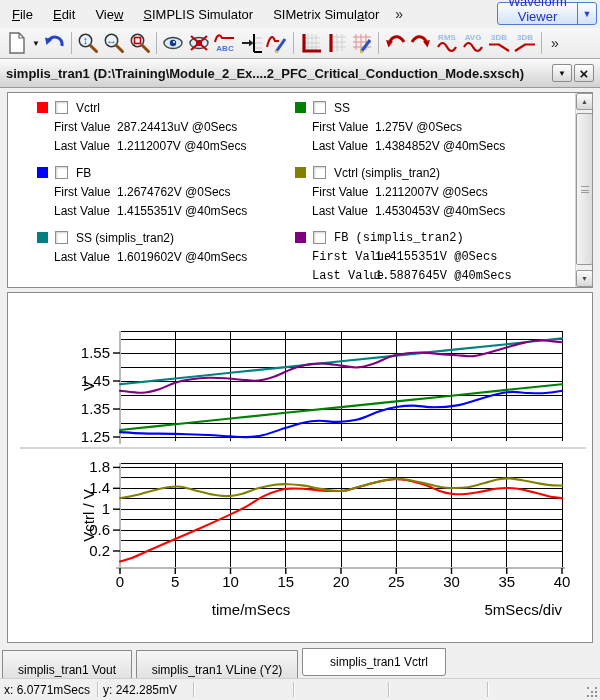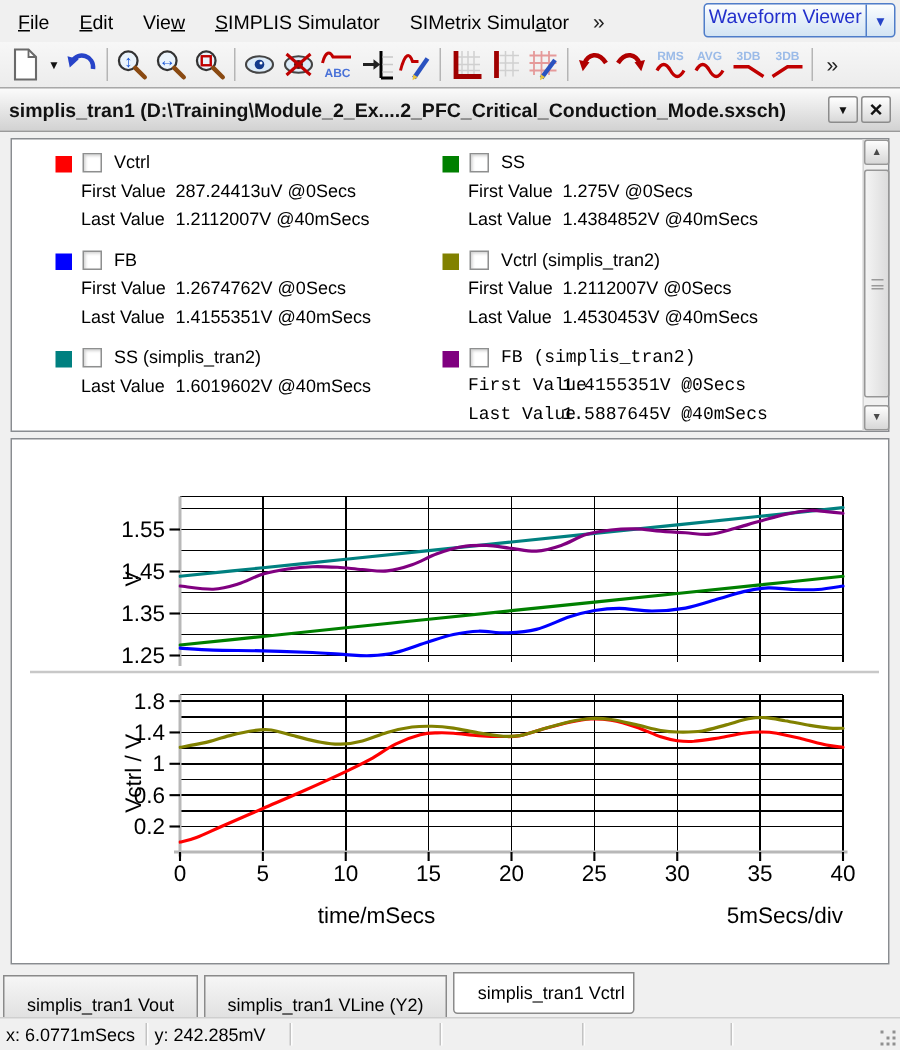--- a/index.html
+++ b/index.html
@@ -4,21 +4,21 @@
 <style>
   * { margin:0; padding:0; box-sizing:border-box; }
   body { font-family:"Liberation Sans",sans-serif; background:#f0f0f0; }
   #window { position:relative; width:600px; height:700px; background:#f0f0f0; overflow:hidden; }
 
   
   #menubar { position:absolute; left:0; top:0; width:600px; height:28px; display:flex; align-items:center; padding-left:2px; background:#f0f0f0; }
   .menu-item { font-size:13px; color:#000; padding:5px 10px; white-space:nowrap; }
   .menu-item u { text-decoration:underline; }
   #menu-overflow { font-size:14px; padding:2px 6px; color:#222; }
-  #wv-combo { position:absolute; right:3px; top:2px; width:128px; height:23px; border:1px solid #4f7dc9; border-radius:3px; background:linear-gradient(#fdfefe,#e8f1fa 45%,#d3e4f3); display:flex; align-items:flex-start; }
+  #wv-combo { position:absolute; right:3px; top:2px; width:100px; height:23px; border:1px solid #4f7dc9; border-radius:3px; background:linear-gradient(#fdfefe,#e8f1fa 45%,#d3e4f3); display:flex; align-items:flex-end; }
   #wv-combo .combo-label { flex:1; text-align:center; font-size:13px; color:#2330cc; }
   #wv-combo .combo-arrow { width:19px; height:21px; border-left:1px solid #4f7dc9; display:flex; align-items:center; justify-content:center; color:#2644c8; font-size:9px; }
 
   
   #toolbar { position:absolute; left:0; top:28px; width:600px; height:30px; display:flex; align-items:center; padding-left:4px; background:linear-gradient(#f7f7f7,#ececec); }
   .tb-btn { width:26px; height:26px; display:flex; align-items:center; justify-content:center; flex:0 0 auto; }
   .tb-btn.narrow { width:12px; }
   .tb-sep { width:1px; height:22px; background:#b5b5b5; margin:0 3px; flex:0 0 auto; }
   .tb-caret { font-size:8px; color:#111; }
   #toolbar-overflow { font-size:14px; color:#222; margin-left:6px; }
@@ -28,21 +28,21 @@
   
   #titlebar { position:absolute; left:0; top:58px; width:600px; height:30px; background:linear-gradient(#fbfbfb,#dedede 70%,#d2d2d2); border-top:1px solid #a8a8a8; border-bottom:1px solid #9a9a9a; display:flex; align-items:center; padding:0 6px; }
   #titlebar .title-text { font-size:13px; font-weight:bold; color:#111; white-space:nowrap; overflow:hidden; flex:1; }
   .tb-winbtn { width:20px; height:18px; border:1px solid #8c8c8c; border-radius:2px; background:linear-gradient(#ffffff,#d9d9d9); display:flex; align-items:center; justify-content:center; margin-left:2px; font-weight:bold; color:#111; }
   .tb-winbtn.collapse { font-size:8px; }
   .tb-winbtn.close { font-size:15px; font-weight:900; }
 
   
   #legend-panel { position:absolute; left:7px; top:92px; width:586px; height:196px; background:#fff; border:1px solid #898c90; }
   .lg-entry { position:absolute; width:250px; font-size:12px; color:#000; }
-  .lg-head { display:flex; align-items:flex-end; height:15px; }
+  .lg-head { display:flex; align-items:center; height:15px; }
   .lg-swatch { width:11px; height:11px; flex:0 0 auto; }
   .lg-check { width:13px; height:13px; background:#fff; border:1px solid #8e8f8f; box-shadow:inset 1px 1px 2px rgba(0,0,0,.18); margin-left:7px; flex:0 0 auto; }
   .lg-label { margin-left:8px; white-space:nowrap; }
   .lg-line { margin-left:17px; margin-top:5px; white-space:nowrap; }
   .lg-line .vlabel { display:inline-block; width:63px; }
 
   
   #lg-scrollbar { position:absolute; right:0; top:0; width:17px; height:194px; background:#f0f0f0; border-left:1px solid #d5d5d5; }
   .sb-btn { position:absolute; left:0; width:17px; height:17px; border:1px solid #979797; border-radius:2px; background:linear-gradient(#fdfdfd,#d7d7d7); font-size:7px; color:#4a4a4a; display:flex; align-items:center; justify-content:center; }
   #sb-up { top:0; }
@@ -425,21 +425,21 @@
           <text x="243" y="322" text-anchor="middle" font-size="15" fill="#000">time/mSecs</text>
           <text x="554" y="322" text-anchor="end" font-size="15" fill="#000">5mSecs/div</text>
         </g>
         <line x1="12" y1="155" x2="578" y2="155" stroke="#c8c8c8" stroke-width="1.6"></line>
       </svg>
   </div>
 
   <div id="tabs">
       <div class="tab inactive" style="left: 2px; width: 130px;">simplis_tran1 Vout</div>
       <div class="tab inactive" style="left: 136px; width: 162px;">simplis_tran1 VLine (Y2)</div>
-      <div class="tab active" style="left: 302px; width: 121px; padding-left: 10px;">simplis_tran1 Vctrl</div>
+      <div class="tab active" style="left: 302px; width: 144px; padding-left: 10px;">simplis_tran1 Vctrl</div>
     </div>
 
   <div id="statusbar">
     <span class="st-text" id="st-x">x: 6.0771mSecs</span>
     <span class="st-text" id="st-y">y: 242.285mV</span>
     <div class="st-sep" style="left:97px"></div>
     <div class="st-sep" style="left:193px"></div>
     <div class="st-sep" style="left:293px"></div>
     <div class="st-sep" style="left:388px"></div>
     <div class="st-sep" style="left:487px"></div>

